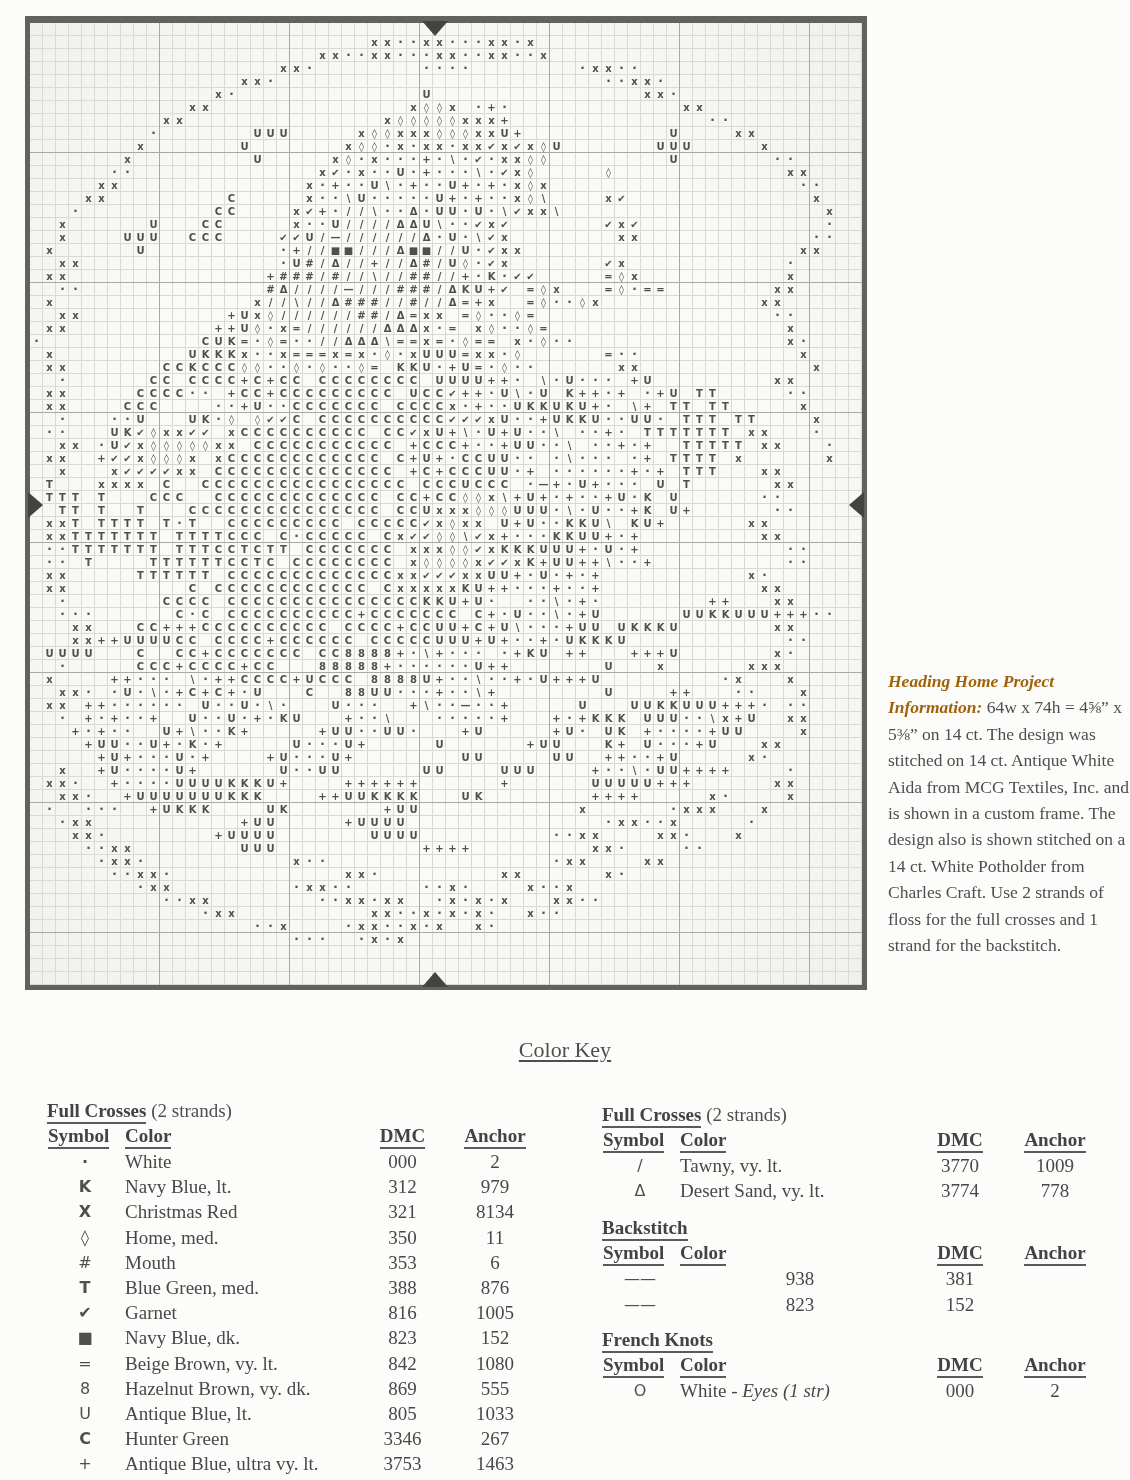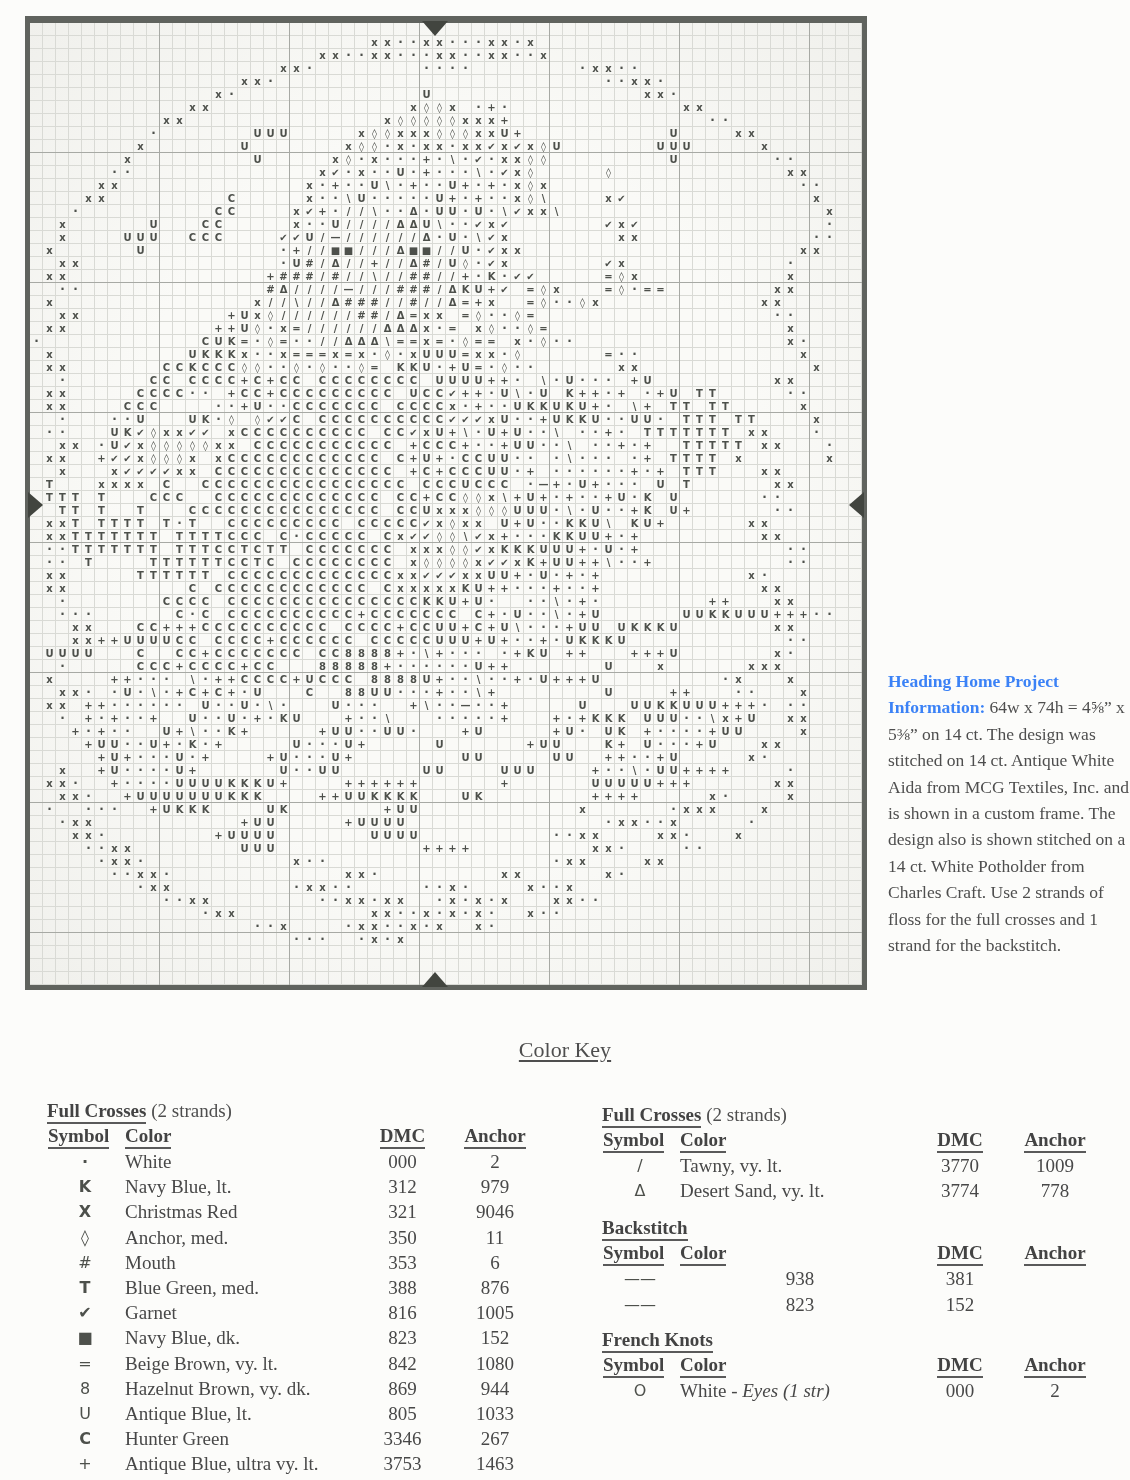--- a/index.html
+++ b/index.html
@@ -28,21 +28,21 @@
   .tri{position:absolute;width:0;height:0;}
   .tri-top{left:392px;top:-2px;border-left:13px solid transparent;border-right:13px solid transparent;border-top:15px solid #42453f;}
   .tri-bottom{left:392px;bottom:-2px;border-left:13px solid transparent;border-right:13px solid transparent;border-bottom:15px solid #42453f;}
   .tri-left{left:-2px;top:469px;border-top:13px solid transparent;border-bottom:13px solid transparent;border-left:15px solid #42453f;}
   .tri-right{right:-2px;top:469px;border-top:13px solid transparent;border-bottom:13px solid transparent;border-right:15px solid #42453f;}
   
   .project-info{
     position:absolute;left:888px;top:668px;width:242px;
     font-size:17.5px;line-height:26.4px;color:#4e4e4e;
   }
-  .project-info b{color:#3b82f6;}
+  .project-info b{color:#a16207;font-style:italic;}
   
   .title-block{position:absolute;left:0;top:1030px;width:1130px;text-align:center;}
   .main-title{font-size:31px;font-weight:bold;letter-spacing:2px;word-spacing:18px;color:#454545;}
   .subtitle{margin-top:7px;font-size:22px;color:#4e4e4e;text-decoration:underline;text-underline-offset:3px;}
   
   .key-col{position:absolute;font-size:19px;color:#484848;}
   .key-left{left:45px;top:1100px;width:505px;}
   .key-right{left:600px;top:1104px;width:520px;}
   .ksection{margin:0 0 3px 2px;}
   .ksec-title{font-weight:bold;color:#434343;border-bottom:2px solid #5a5a5a;padding-bottom:1px;}
@@ -2181,25 +2181,25 @@
       <div class="krow">
         <span class="kc sym-cell b">K</span>
         <span class="kc color-cell">Navy Blue, lt.</span>
         <span class="kc num-cell">312</span>
         <span class="kc num-cell">979</span>
       </div>
       <div class="krow">
         <span class="kc sym-cell b">X</span>
         <span class="kc color-cell">Christmas Red</span>
         <span class="kc num-cell">321</span>
-        <span class="kc num-cell">9046</span>
+        <span class="kc num-cell">8134</span>
       </div>
       <div class="krow">
         <span class="kc sym-cell">◊</span>
-        <span class="kc color-cell">Anchor, med.</span>
+        <span class="kc color-cell">Home, med.</span>
         <span class="kc num-cell">350</span>
         <span class="kc num-cell">11</span>
       </div>
       <div class="krow">
         <span class="kc sym-cell">#</span>
         <span class="kc color-cell">Mouth</span>
         <span class="kc num-cell">353</span>
         <span class="kc num-cell">6</span>
       </div>
       <div class="krow">
@@ -2223,21 +2223,21 @@
       <div class="krow">
         <span class="kc sym-cell">=</span>
         <span class="kc color-cell">Beige Brown, vy. lt.</span>
         <span class="kc num-cell">842</span>
         <span class="kc num-cell">1080</span>
       </div>
       <div class="krow">
         <span class="kc sym-cell">8</span>
         <span class="kc color-cell">Hazelnut Brown, vy. dk.</span>
         <span class="kc num-cell">869</span>
-        <span class="kc num-cell">944</span>
+        <span class="kc num-cell">555</span>
       </div>
       <div class="krow">
         <span class="kc sym-cell">U</span>
         <span class="kc color-cell">Antique Blue, lt.</span>
         <span class="kc num-cell">805</span>
         <span class="kc num-cell">1033</span>
       </div>
       <div class="krow">
         <span class="kc sym-cell b">C</span>
         <span class="kc color-cell">Hunter Green</span>

